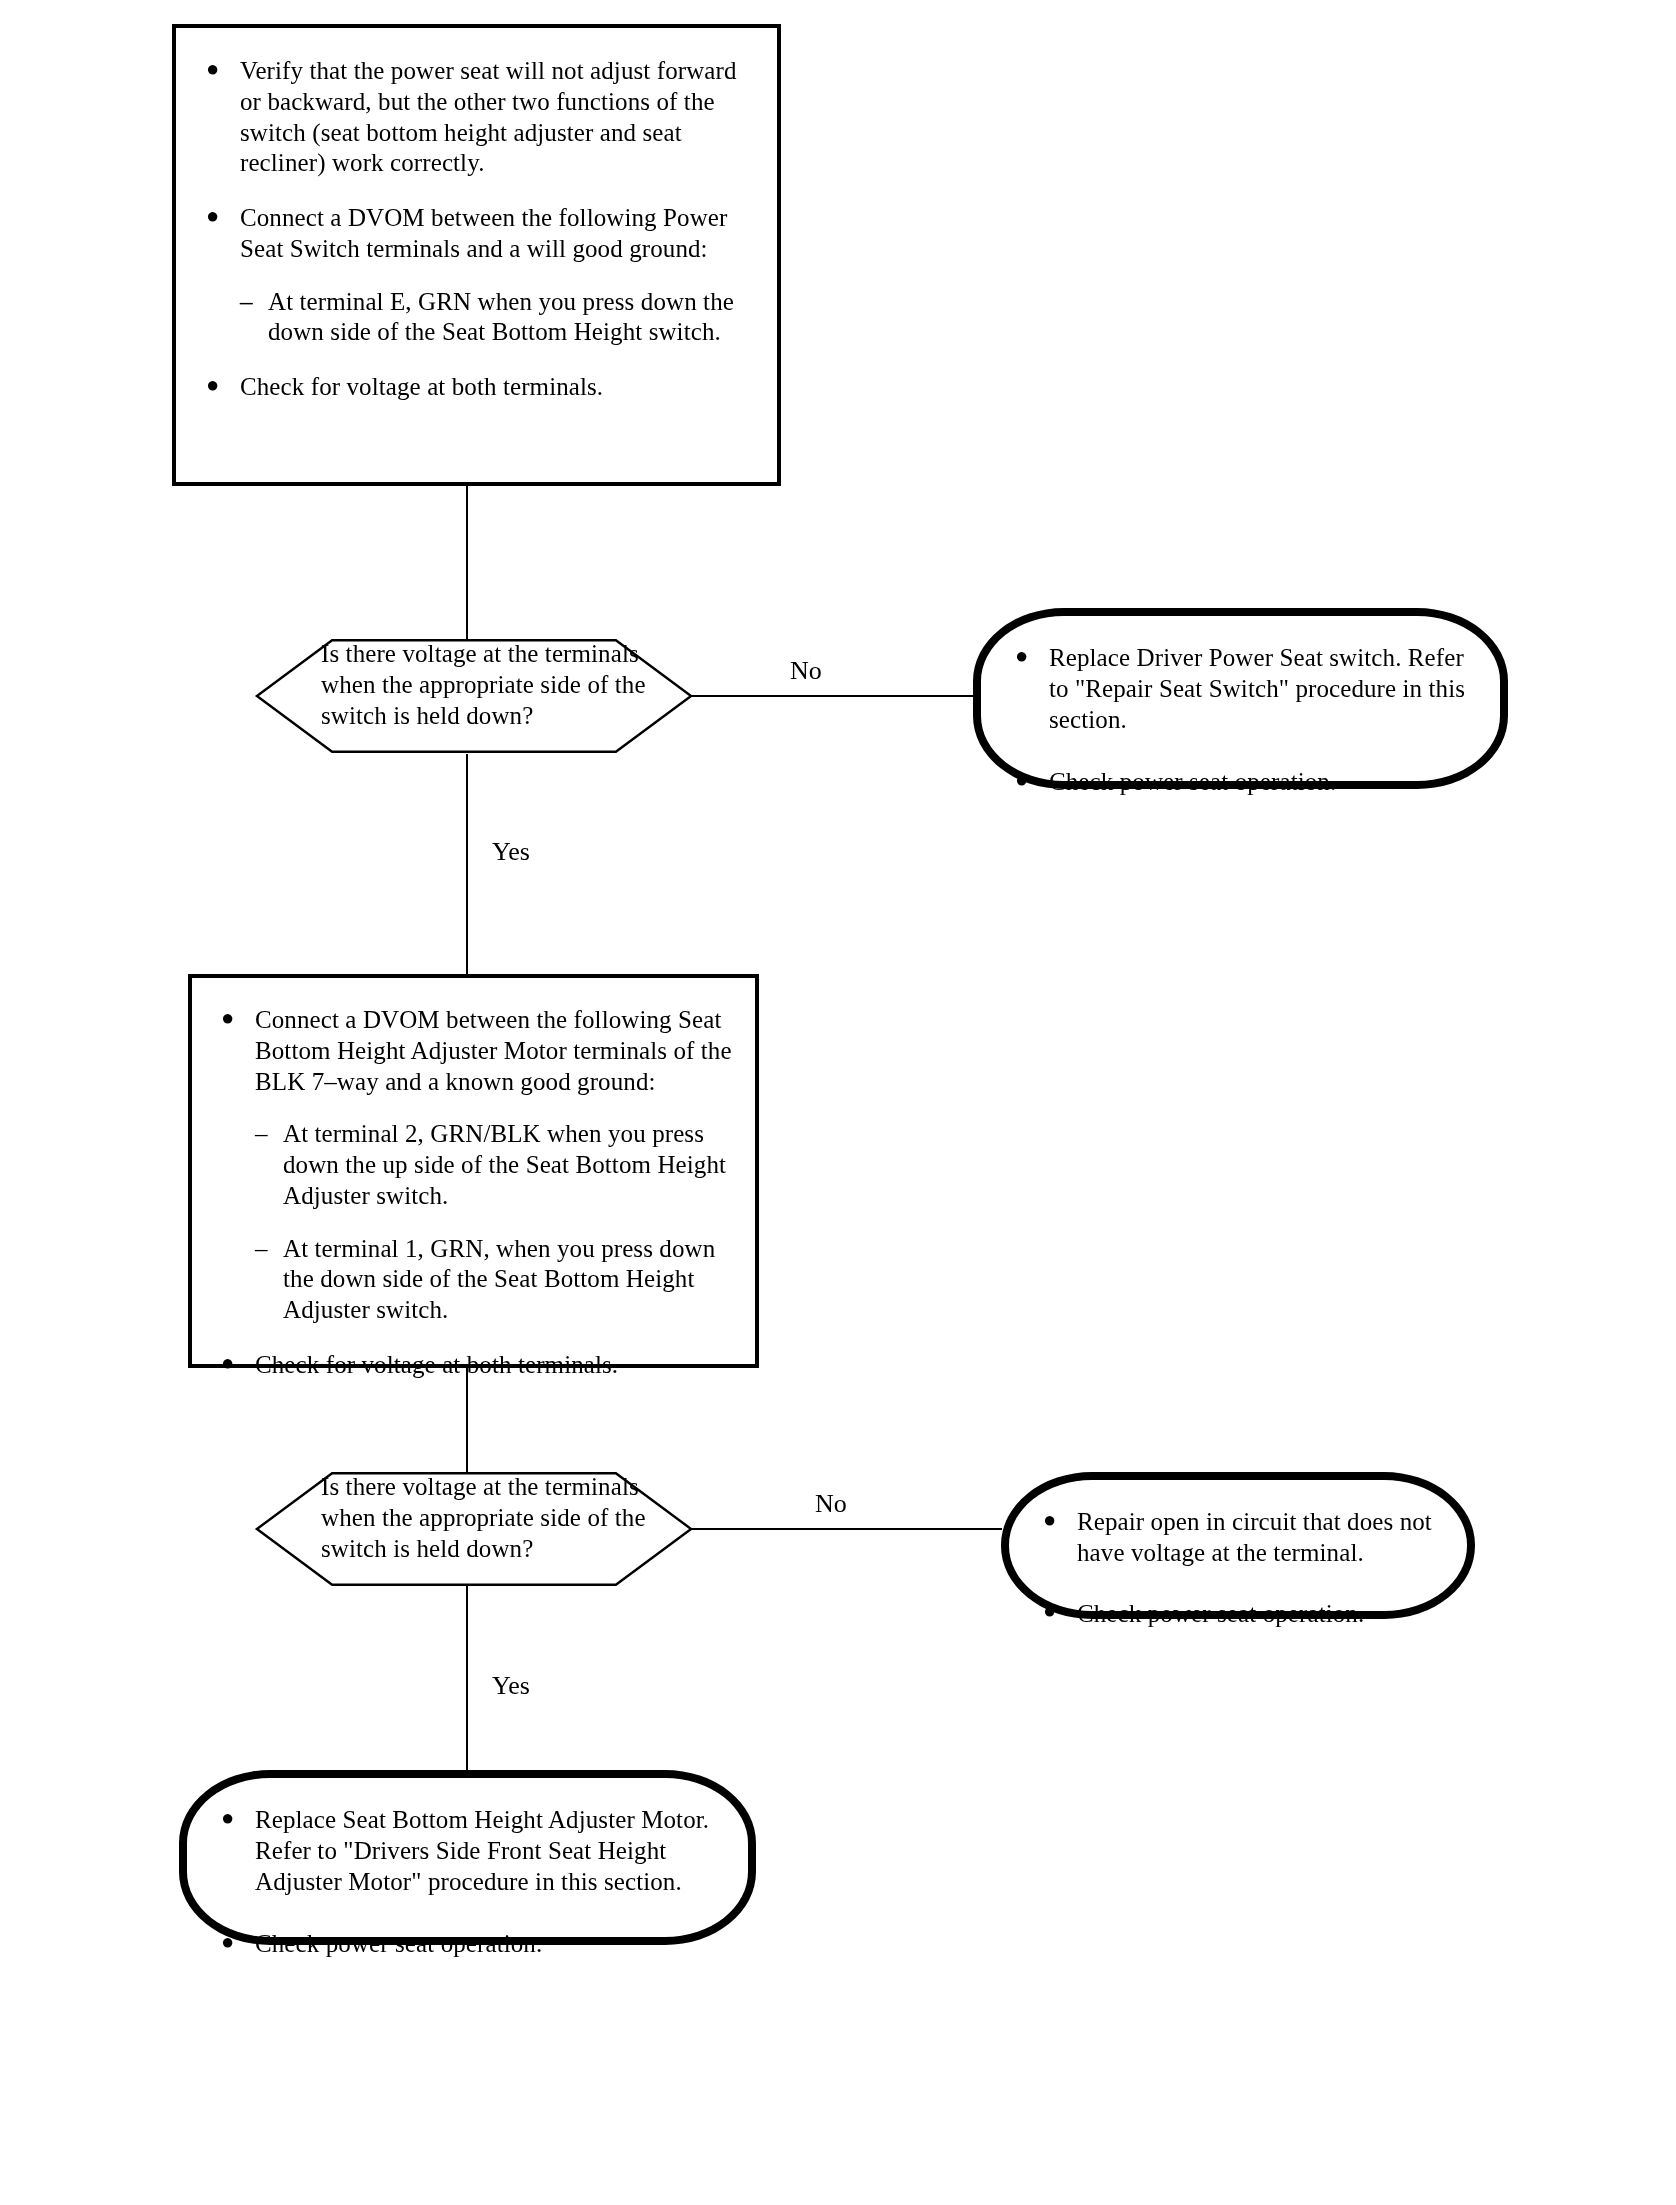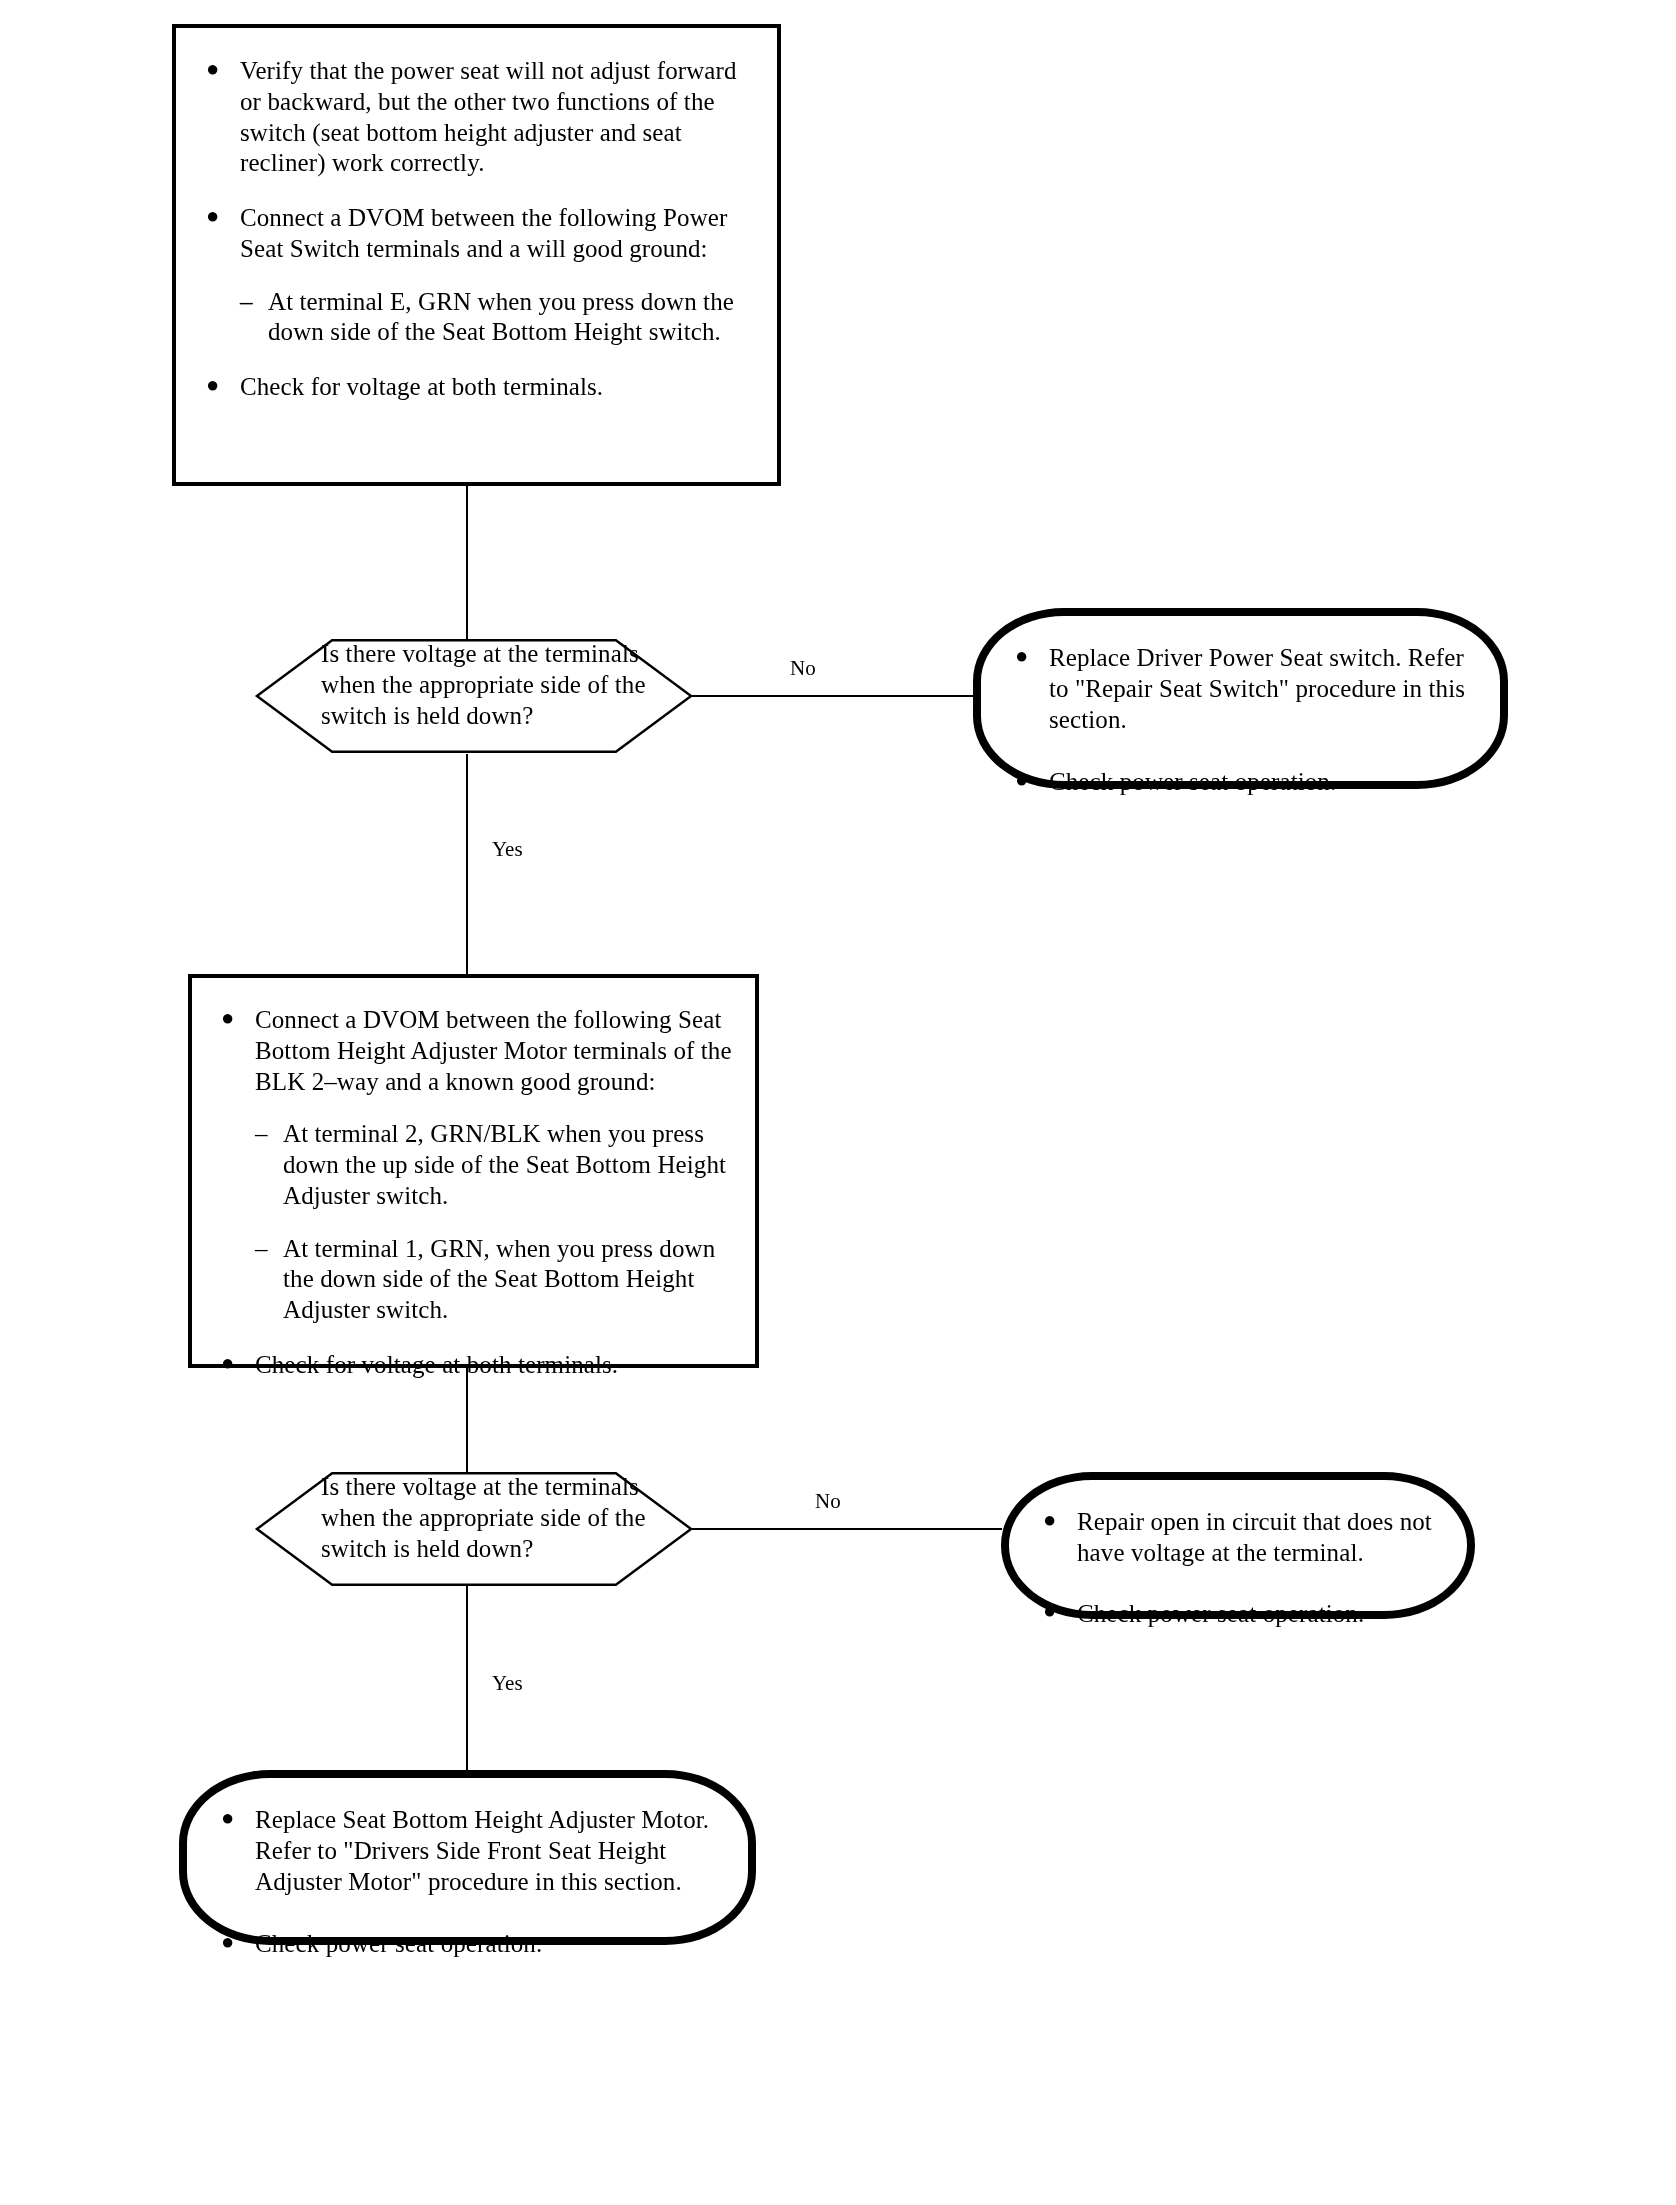--- a/index.html
+++ b/index.html
@@ -36,21 +36,21 @@
 
   .pad1{padding:28px 22px 18px 24px;}
   .pad2{padding:27px 20.7px 18px 23px;}
   .padr{padding:27px 24px 24px 28px;}
 
   
   .vline{position:absolute;width:2.4px;background:#000;}
   .hline{position:absolute;height:2.4px;background:#000;}
 
   
-  .elabel{position:absolute;font-size:21px;line-height:1;text-align:center;}
+  .elabel{position:absolute;font-size:26px;line-height:1;text-align:center;}
 </style>
 </head>
 <body>
 
 <div class="node rect pad1" style="left:172px;top:24px;width:609px;height:462px;">
   <ul class="bl txt">
 
     <li>
       <span class="b">●</span>
       <span>Verify that the power seat will not adjust forward or backward, but the other two functions of the switch (seat bottom height adjuster and seat recliner) work correctly.</span>
@@ -105,21 +105,21 @@
 </div>
 
 <div class="vline" style="left:466px;top:754px;height:220px;"></div>
 <div class="elabel" style="left:492px;top:839px;">Yes</div>
 
 <div class="node rect pad2" style="left:188px;top:974px;width:571px;height:394px;">
   <ul class="bl txt">
 
     <li>
       <span class="b">●</span>
-      <span>Connect a DVOM between the following Seat Bottom Height Adjuster Motor terminals of the BLK 2–way and a known good ground:</span>
+      <span>Connect a DVOM between the following Seat Bottom Height Adjuster Motor terminals of the BLK 7–way and a known good ground:</span>
       <ul class="sub">
         <li>
           <span class="d">–</span>
           <span>At terminal 2, GRN/BLK when you press down the up side of the Seat Bottom Height Adjuster switch.</span>
         </li>
         <li>
           <span class="d">–</span>
           <span>At terminal 1, GRN, when you press down the down side of the Seat Bottom Height Adjuster switch.</span>
         </li>
       </ul>

